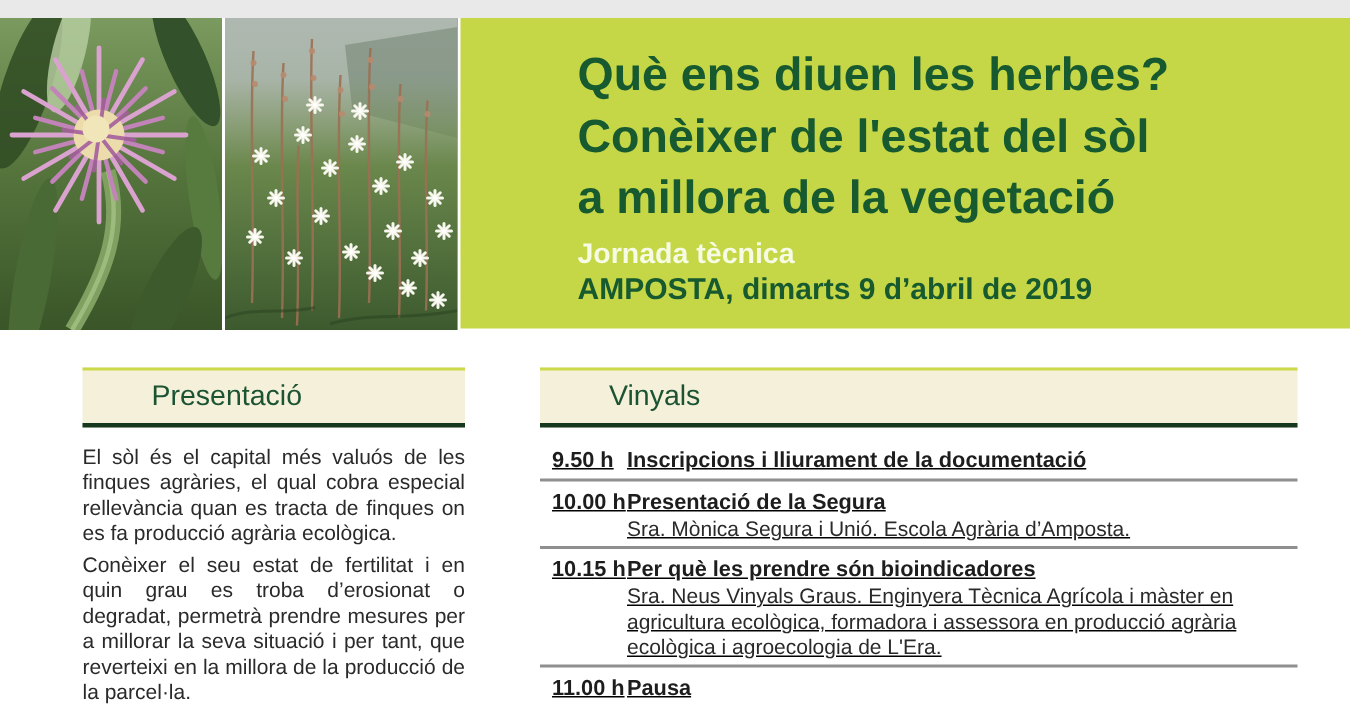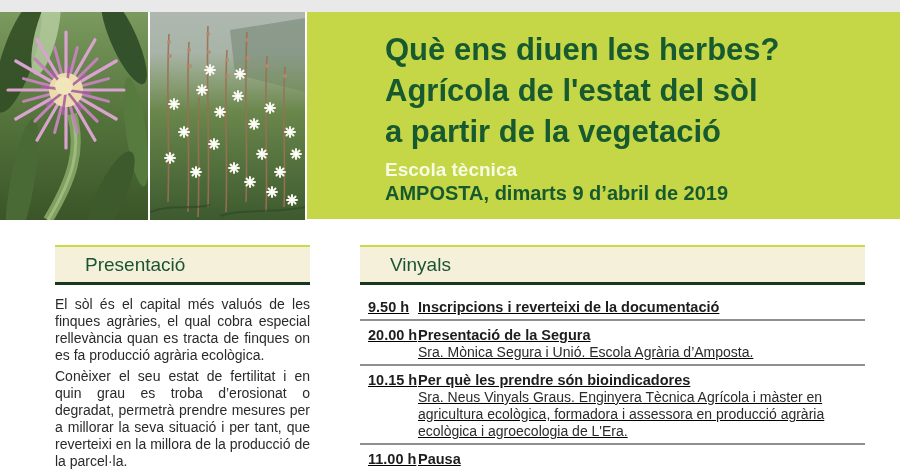--- a/index.html
+++ b/index.html
@@ -17,21 +17,21 @@
   .event-type{margin-top:6px;font-size:19px;font-weight:bold;color:var(--subtitle-light,#f6fbe4);line-height:23px;}
   .loc-date{font-size:20px;font-weight:bold;color:var(--title-dark-green,#175a30);line-height:24px;}
   
   .section{position:absolute;top:233px;}
   #presentation-section{left:55px;width:255px;}
   #program-section{left:360px;width:505px;}
   .sec-heading{
     border-top:2px solid var(--heading-border-top,#ccd94a);
     border-bottom:3px solid var(--heading-border-bottom,#16381f);
     background:var(--heading-box-cream,#f4f0da);
-    height:35px;line-height:35px;padding-left:30px;
+    height:35px;line-height:35px;padding-left:46px;
     font-size:19px;color:var(--heading-text,#1c5433);
   }
   .paragraphs{margin-top:11px;font-size:14px;line-height:17px;color:var(--body-text,#2a2a2a);text-align:justify;}
   .paragraphs p{margin:0 0 4px 0;}
   .prog-list{margin-top:8px;}
   .prog-row{display:flex;padding:5px 0 3px 8px;text-decoration:underline;}
   .prog-time{width:50px;flex-shrink:0;font-weight:bold;font-size:14.5px;color:#1d1d1d;line-height:18px;white-space:nowrap;}
   .prog-body{flex:1;}
   .prog-title{font-weight:bold;font-size:14.5px;line-height:18px;color:#1d1d1d;}
   .prog-detail{font-size:14px;line-height:17px;color:var(--body-text,#2a2a2a);}
@@ -178,47 +178,47 @@
       <g stroke="#2e4724" stroke-width="2" opacity="0.6" fill="none">
         <path d="M0,200 C20,192 40,198 60,193"></path>
           <path d="M70,204 C95,196 120,202 155,195"></path>
       </g>
     </svg>
   </div>
 
   <div class="banner">
     <div class="banner-inner">
       <div class="title-line">Què ens diuen les herbes?</div>
-      <div class="title-line">Agrícola de l'estat del sòl</div>
-      <div class="title-line">a partir de la vegetació</div>
-      <div class="event-type">Escola tècnica</div>
+      <div class="title-line">Conèixer de l'estat del sòl</div>
+      <div class="title-line">a millora de la vegetació</div>
+      <div class="event-type">Jornada tècnica</div>
       <div class="loc-date">AMPOSTA, dimarts 9 d’abril de 2019</div>
     </div>
   </div>
 
   <div class="section" id="presentation-section">
     <div class="sec-heading">Presentació</div>
     <div class="paragraphs" id="presentation-paragraphs">
         <p>El sòl és el capital més valuós de les finques agràries, el qual cobra especial rellevància quan es tracta de finques on es fa producció agrària ecològica.</p>
         <p>Conèixer el seu estat de fertilitat i en quin grau es troba d’erosionat o degradat, permetrà prendre mesures per a millorar la seva situació i per tant, que reverteixi en la millora de la producció de la parcel·la.</p>
       </div>
   </div>
 
   <div class="section" id="program-section">
     <div class="sec-heading">Vinyals</div>
     <div class="prog-list" id="program-list">
         <div class="prog-row">
           <span class="prog-time">9.50 h</span>
           <div class="prog-body">
-            <div class="prog-title">Inscripcions i reverteixi de la documentació</div>
-          </div>
-        </div>
-        <hr class="prog-sep">
-        <div class="prog-row">
-          <span class="prog-time">20.00 h</span>
+            <div class="prog-title">Inscripcions i lliurament de la documentació</div>
+          </div>
+        </div>
+        <hr class="prog-sep">
+        <div class="prog-row">
+          <span class="prog-time">10.00 h</span>
           <div class="prog-body">
             <div class="prog-title">Presentació de la Segura</div>
             <div class="prog-detail">Sra. Mònica Segura i Unió. Escola Agrària d’Amposta.</div>
           </div>
         </div>
         <hr class="prog-sep">
         <div class="prog-row">
           <span class="prog-time">10.15 h</span>
           <div class="prog-body">
             <div class="prog-title">Per què les prendre són bioindicadores</div>

